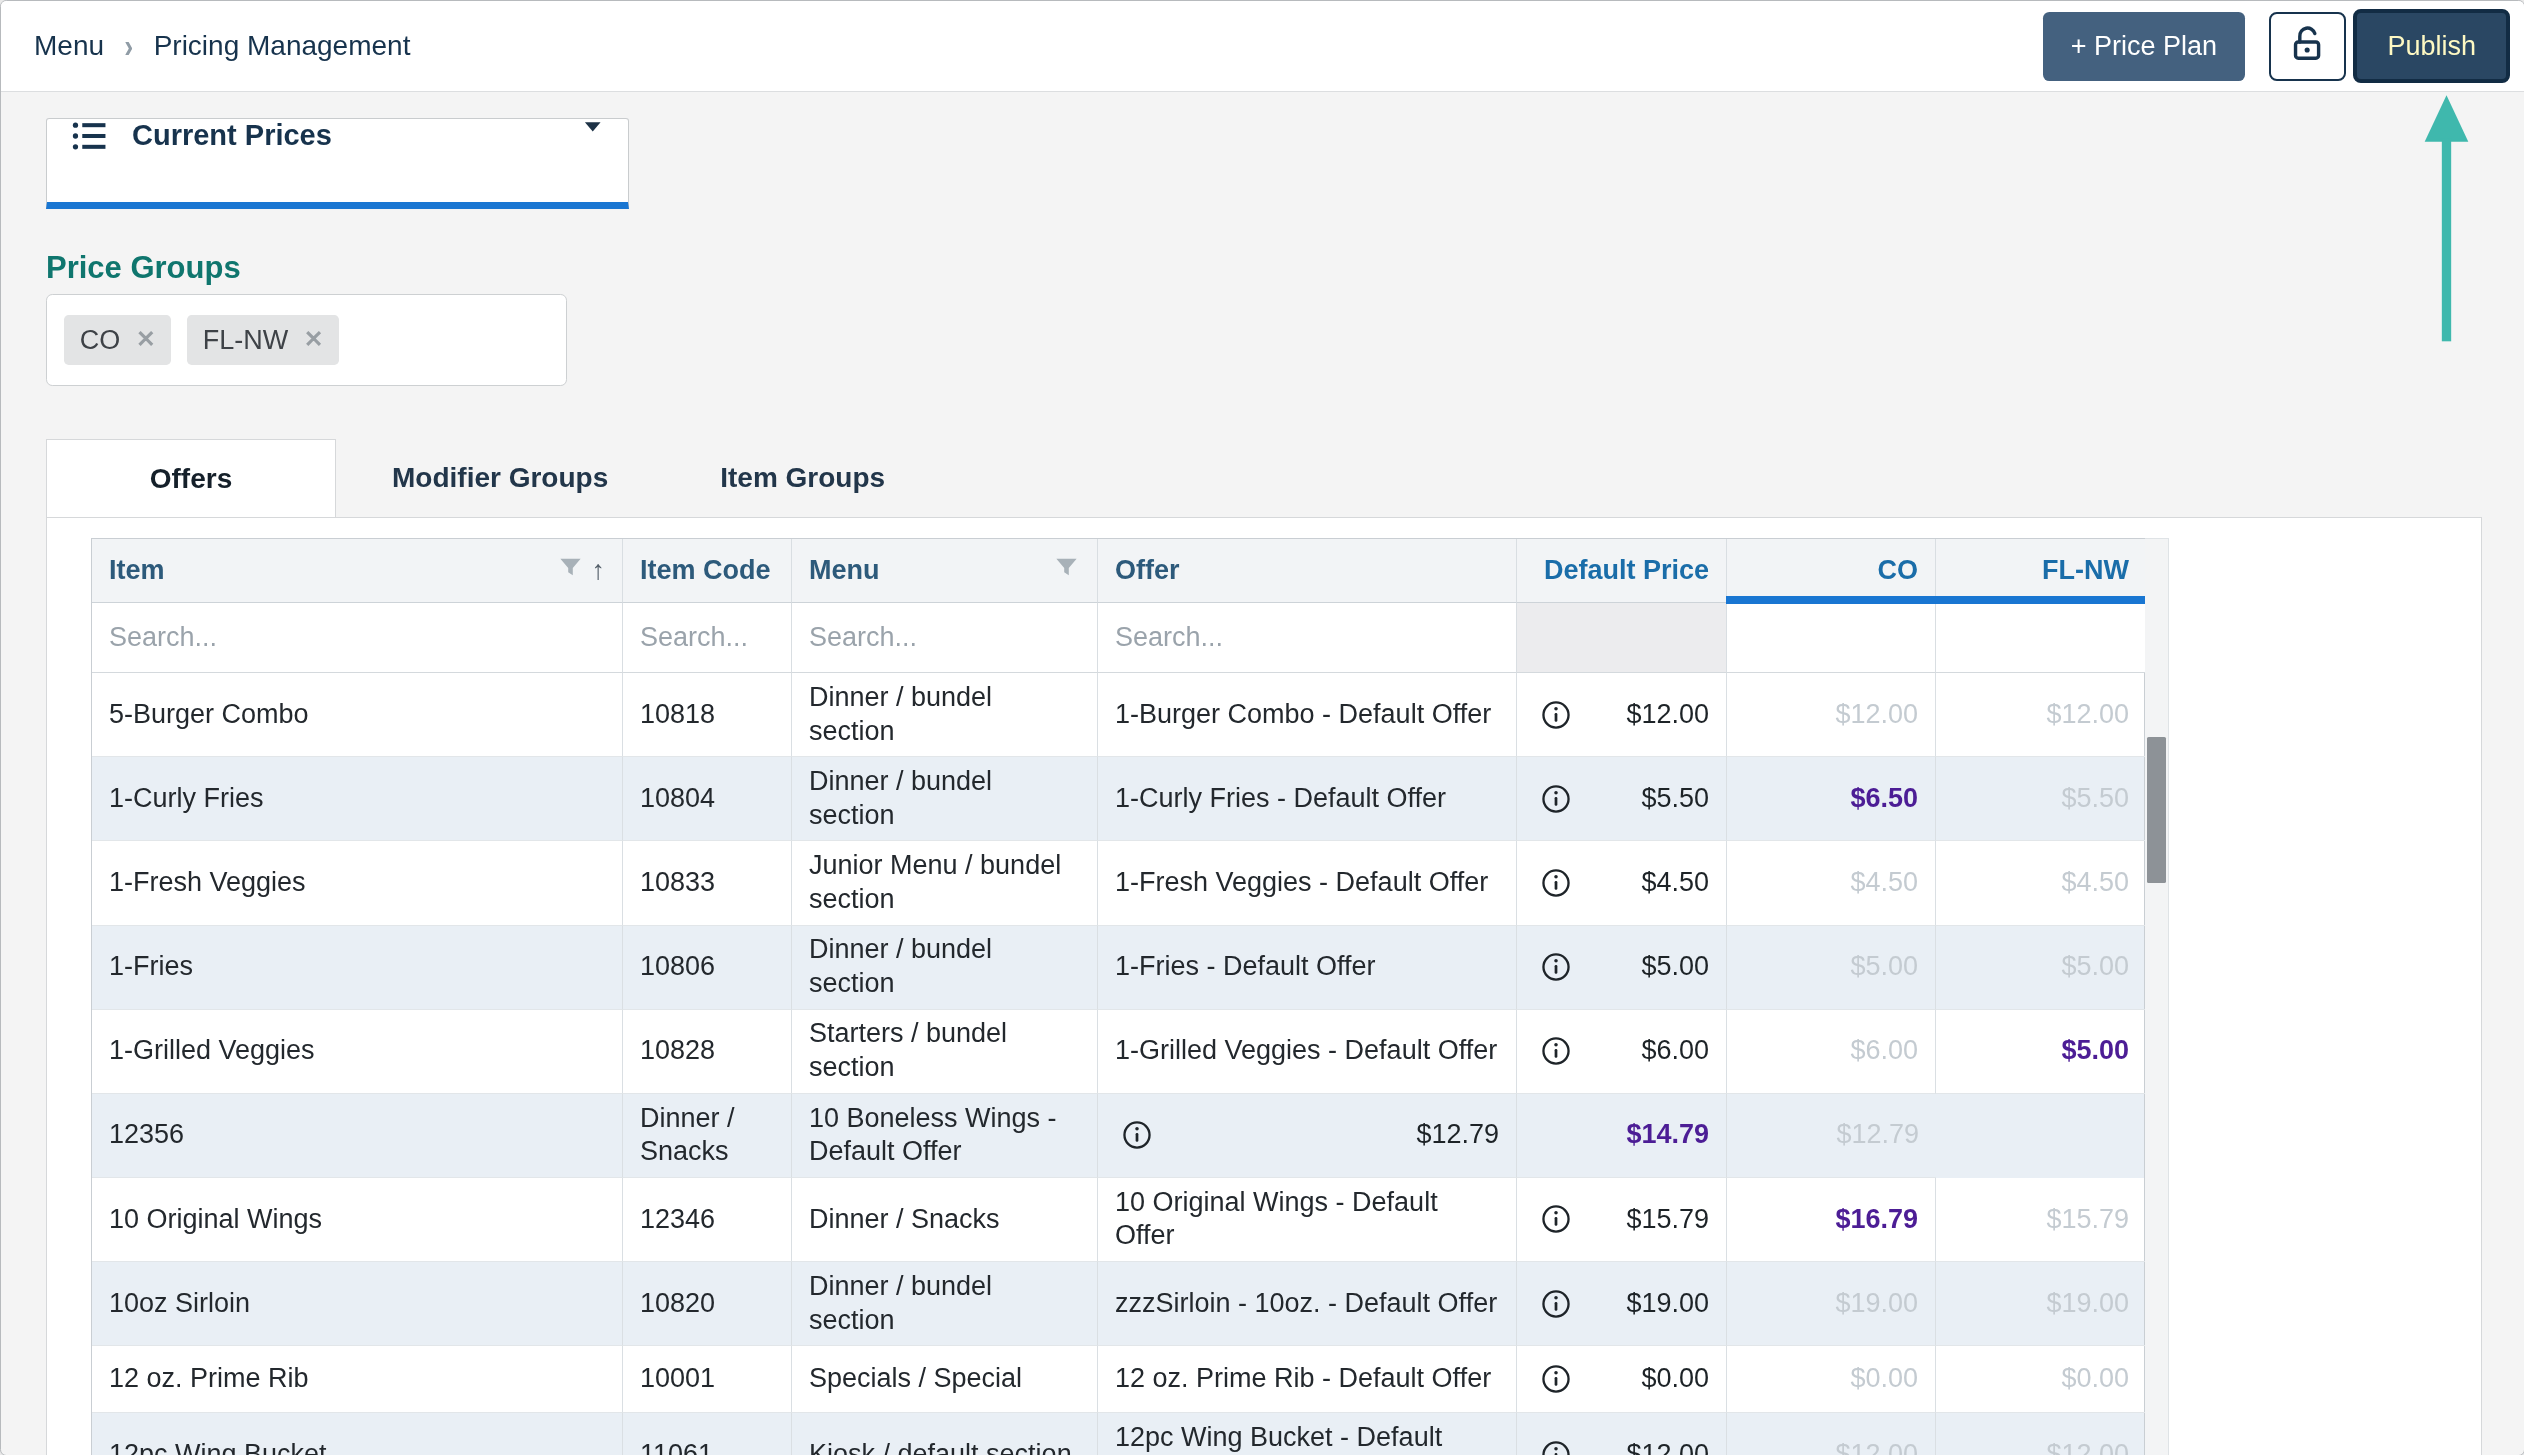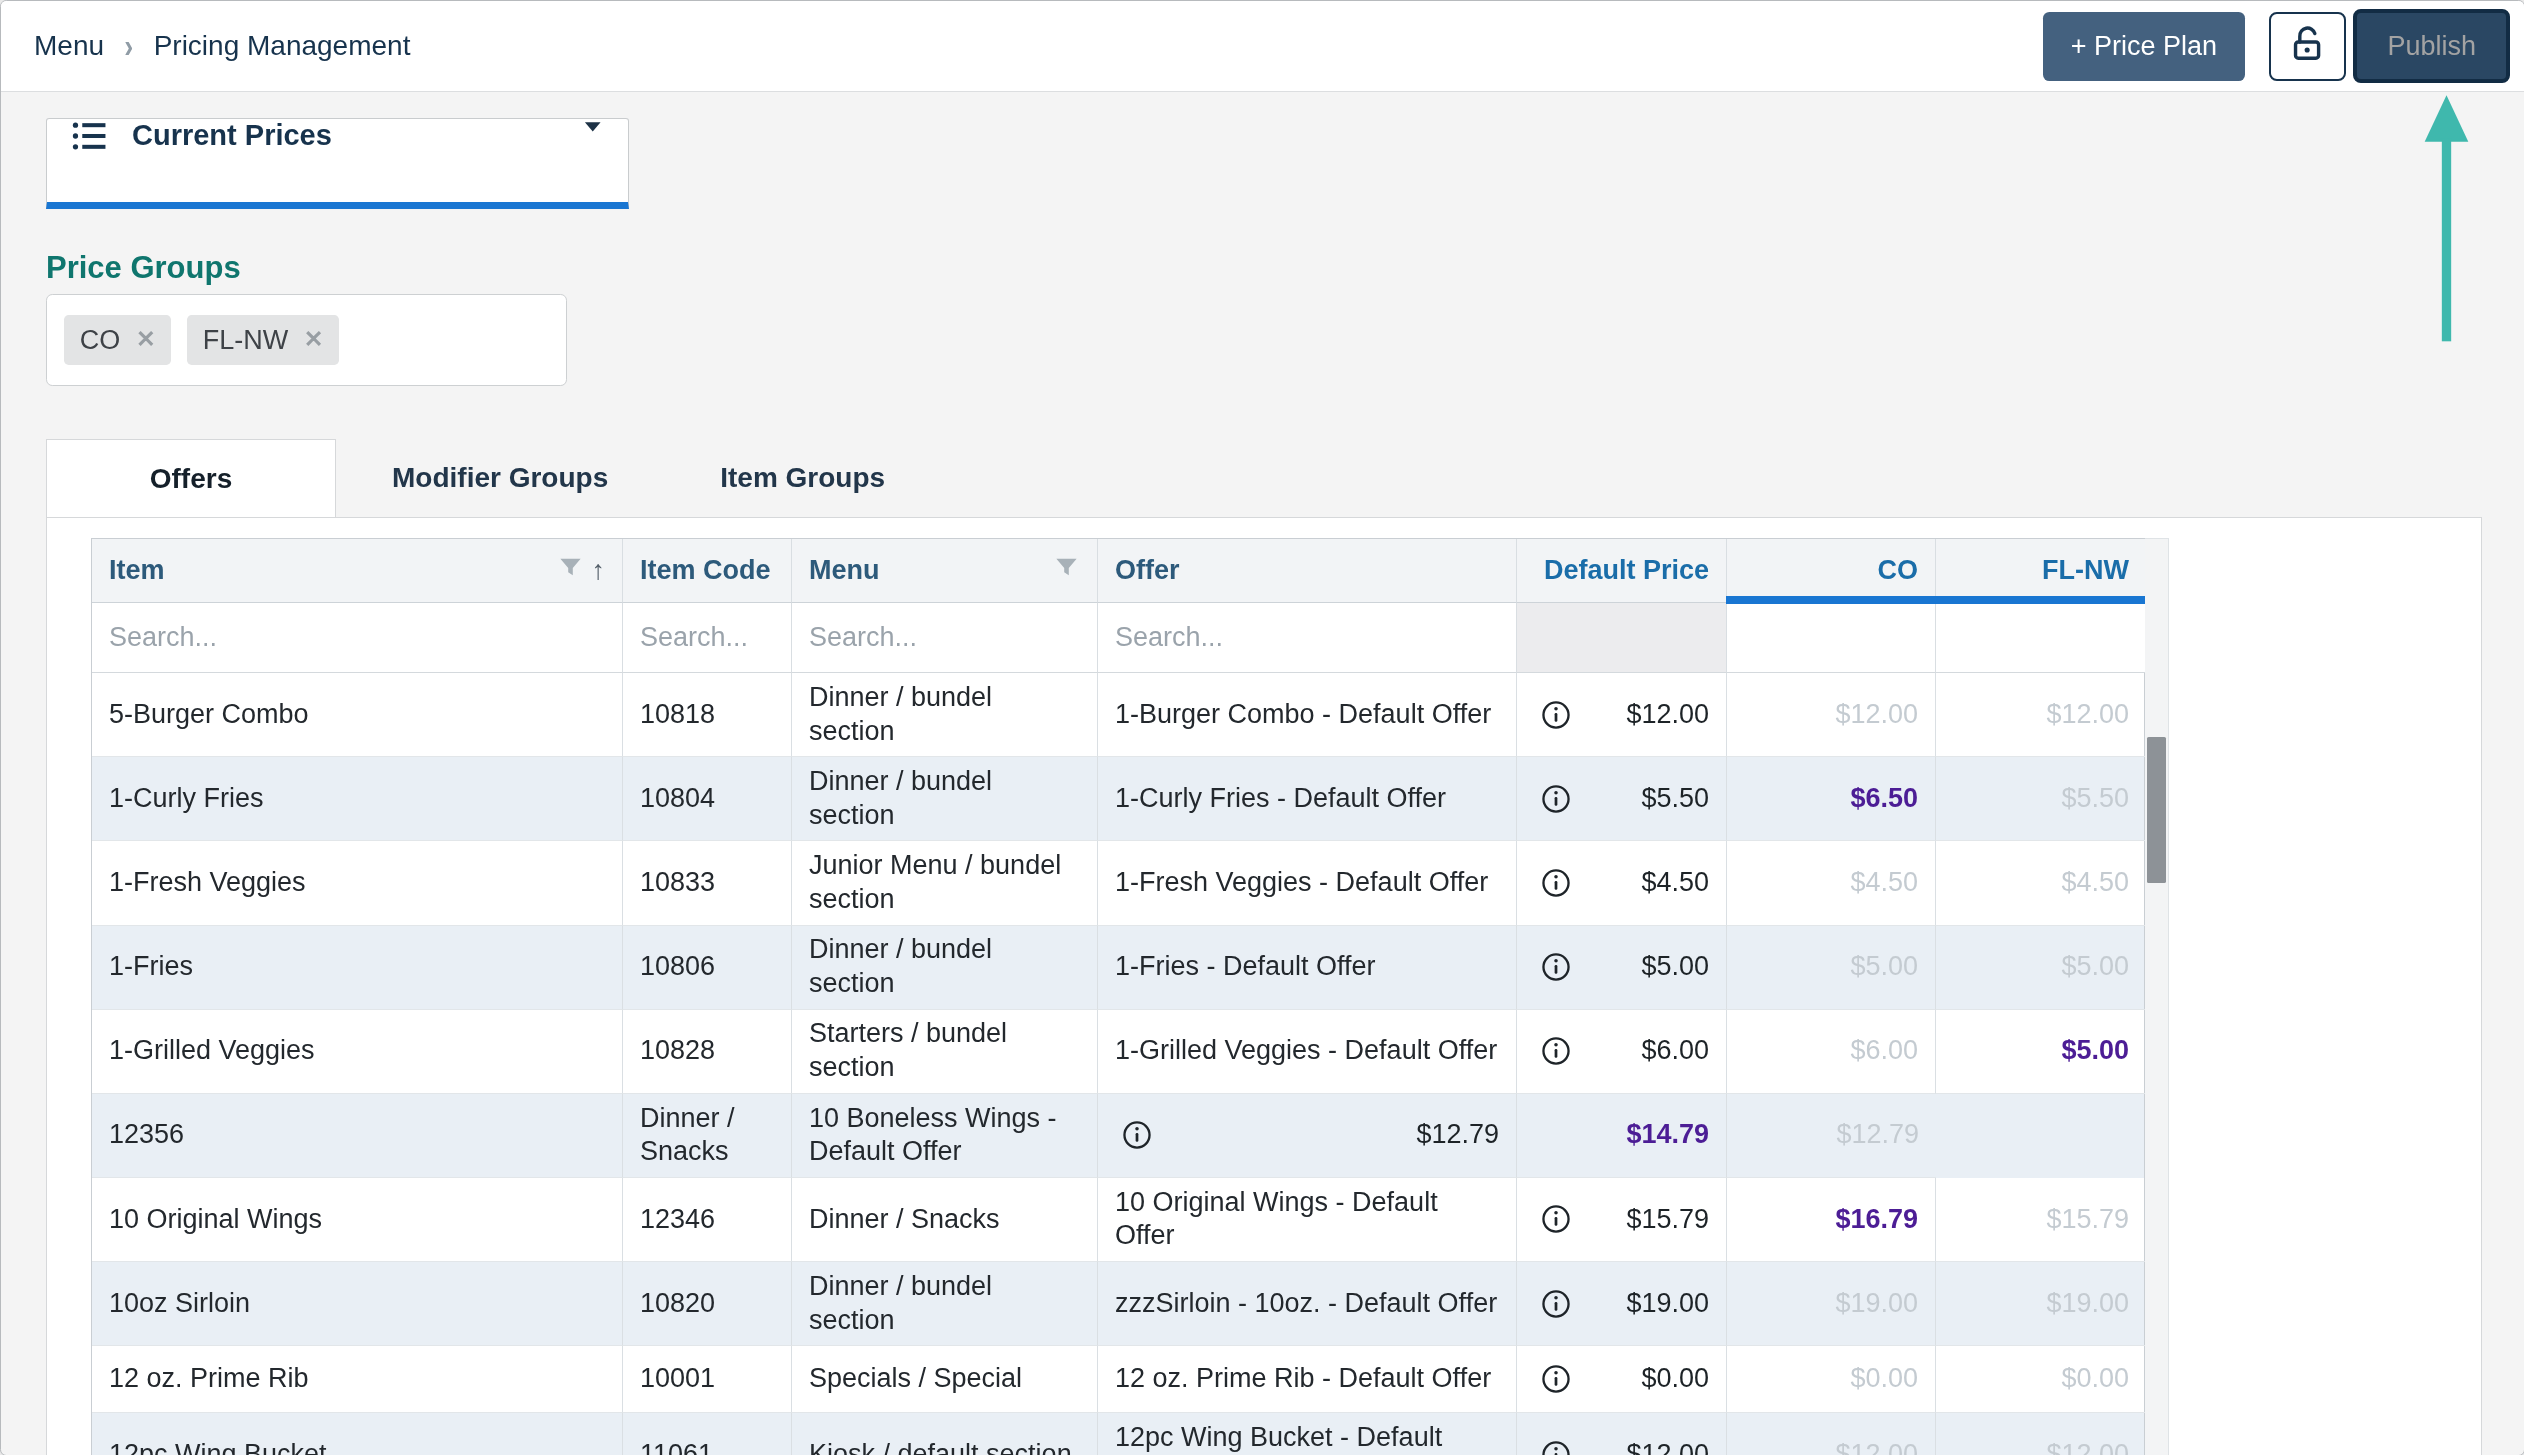--- a/index.html
+++ b/index.html
@@ -36,21 +36,21 @@
     height: 69px; padding: 0 28px; border-radius: 6.3px; border: none;
     display: flex; align-items: center; cursor: pointer; white-space: pre;
   }
   .lock-publish { display: flex; align-items: center; gap: 7.8px; }
   .btn-lock {
     width: 77px; height: 69px; background: #fff;
     border: 2.3px solid #17334d; border-radius: 7.8px;
     display: flex; align-items: center; justify-content: center; cursor: pointer;
   }
   .btn-publish {
-    background: #2a4763; border: 4.7px solid #122c44; color: #a3a3a3;
+    background: #2a4763; border: 4.7px solid #122c44; color: #fef9c3;
     font-size: 27px; font-family: inherit; height: 74px; padding: 0 30px;
     border-radius: 7.8px; cursor: pointer;
   }
 
   
   .publish-arrow { position: absolute; left: 2412px; top: 92px; width: 67px; height: 252px; z-index: 6; pointer-events: none; }
 
   
   .view-selector {
     position: absolute; left: 45px; top: 117px; width: 583px; height: 91px;

